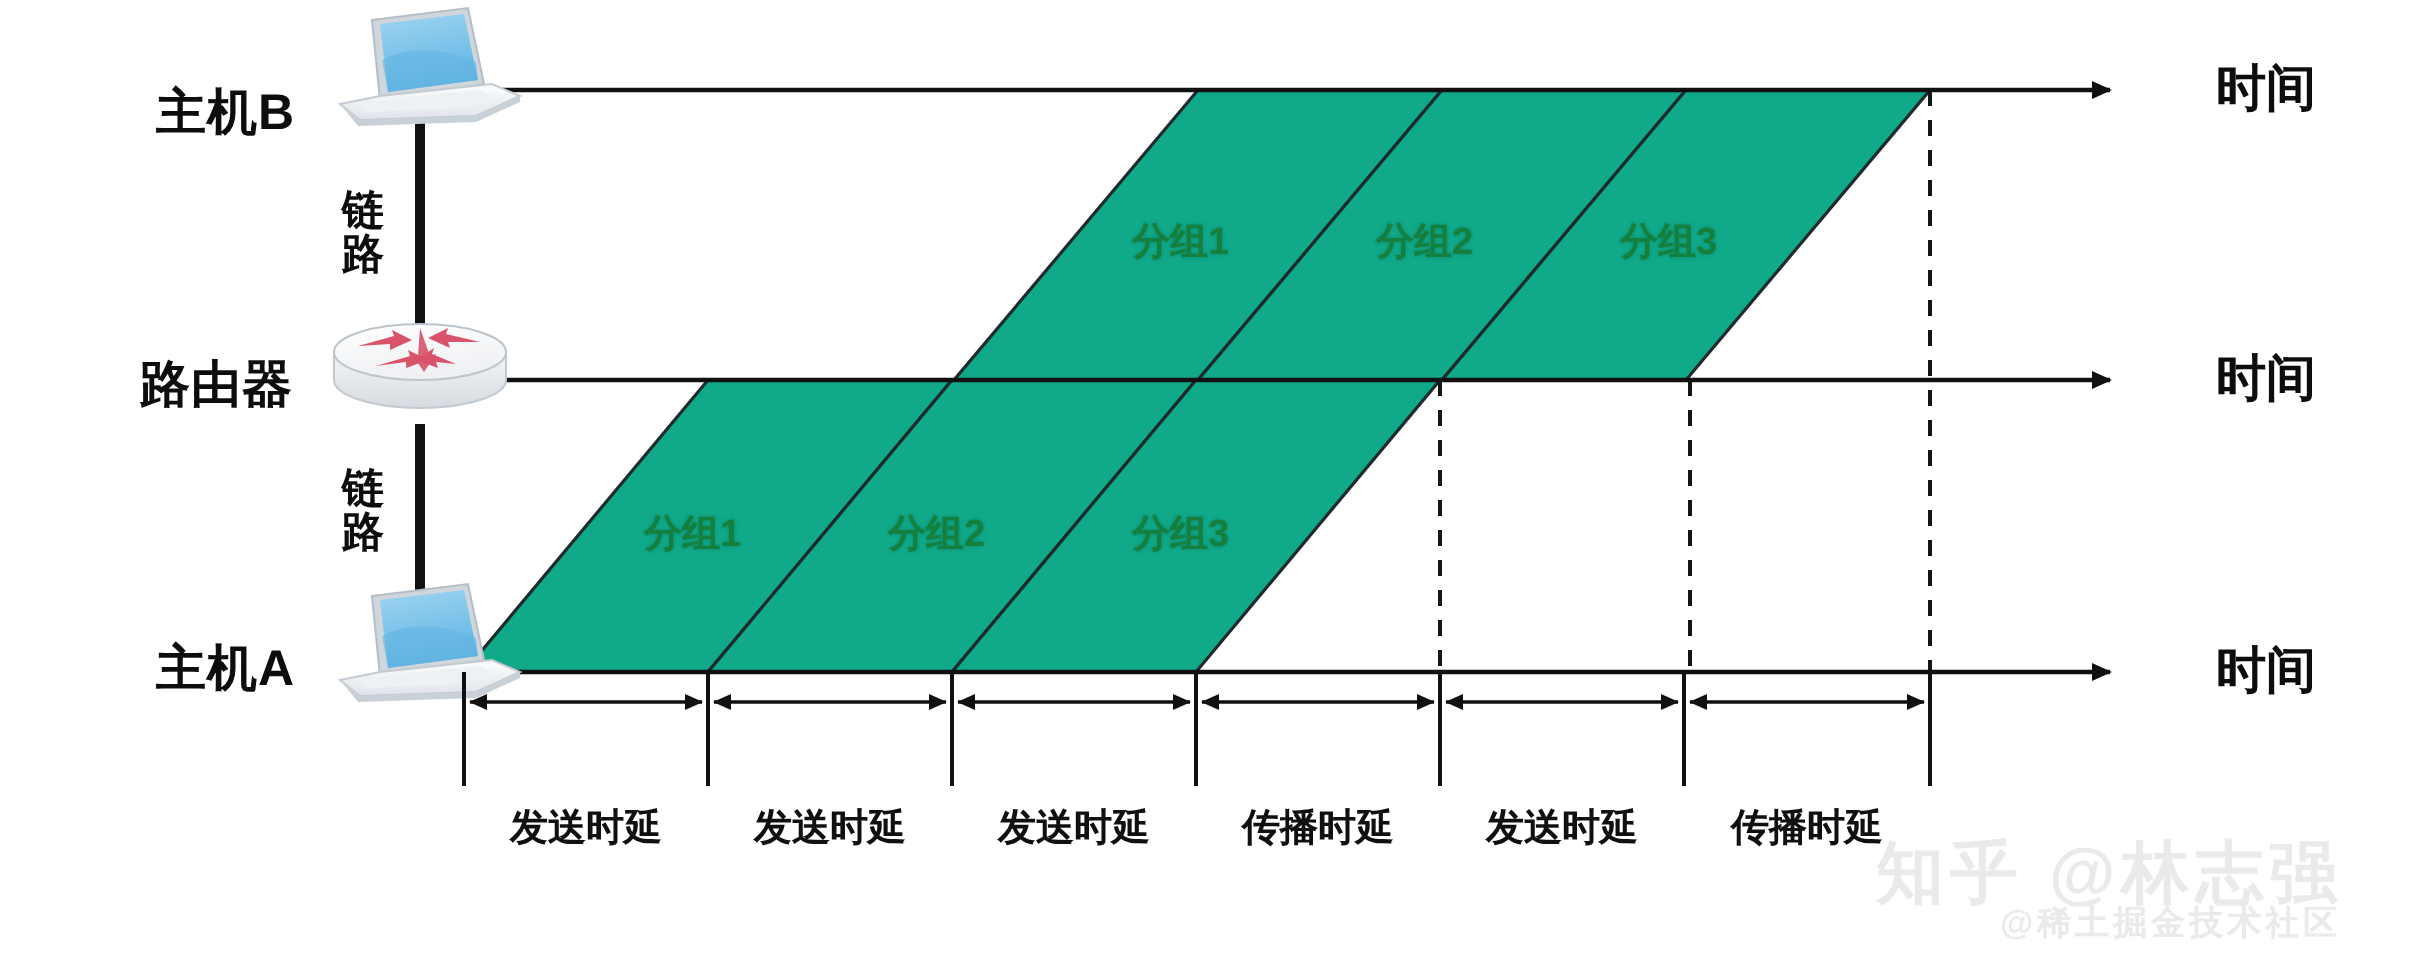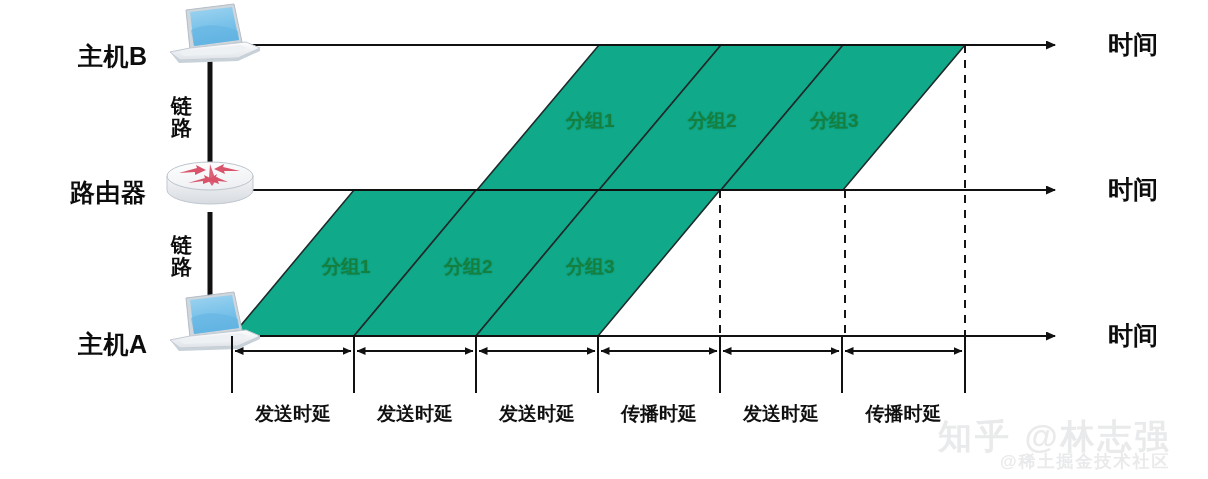--- a/index.html
+++ b/index.html
@@ -189,21 +189,21 @@
         <line x1="723" y1="351" x2="839" y2="351" marker-start="url(#arrowStartSm)" marker-end="url(#arrowEndSm)"></line>
         <line x1="845" y1="351" x2="962" y2="351" marker-start="url(#arrowStartSm)" marker-end="url(#arrowEndSm)"></line>
       </g>
     </g>
   </svg>
 
   <div class="axis-label node-label" style="left:78px; top:56px; transform:translateY(-50%);">主机B</div>
 
   <div class="axis-label node-label" style="left:70px; top:192px; transform:translateY(-50%);">路由器</div>
 
-  <div class="axis-label node-label" style="left:78px; top:344px; transform:translateY(-50%);">主机A</div>
+  <div class="axis-label node-label" style="left:78px; top:334px; transform:translateY(-50%);">主机A</div>
 
   <div class="link-label" style="position:absolute; left:168px; top:95px;">链路</div>
 
   <div class="link-label" style="position:absolute; left:168px; top:234px;">链路</div>
 
   <div class="axis-label time-label" style="left:1068px; top:44px; transform:translateY(-50%);">时间</div>
 
   <div class="axis-label time-label" style="left:1068px; top:189px; transform:translateY(-50%);">时间</div>
 
   <div class="axis-label time-label" style="left:1068px; top:335px; transform:translateY(-50%);">时间</div>

